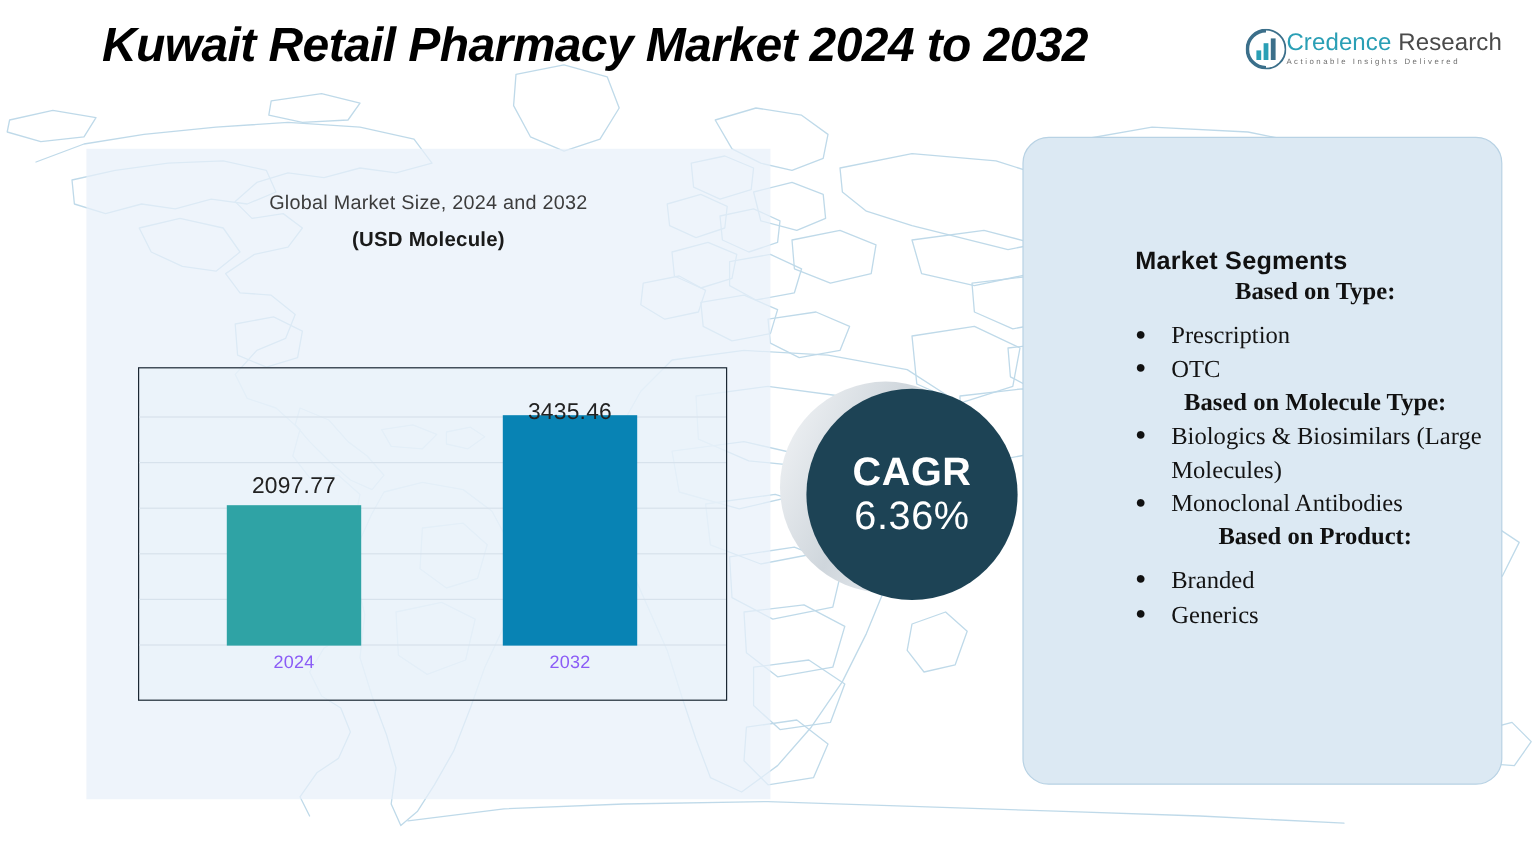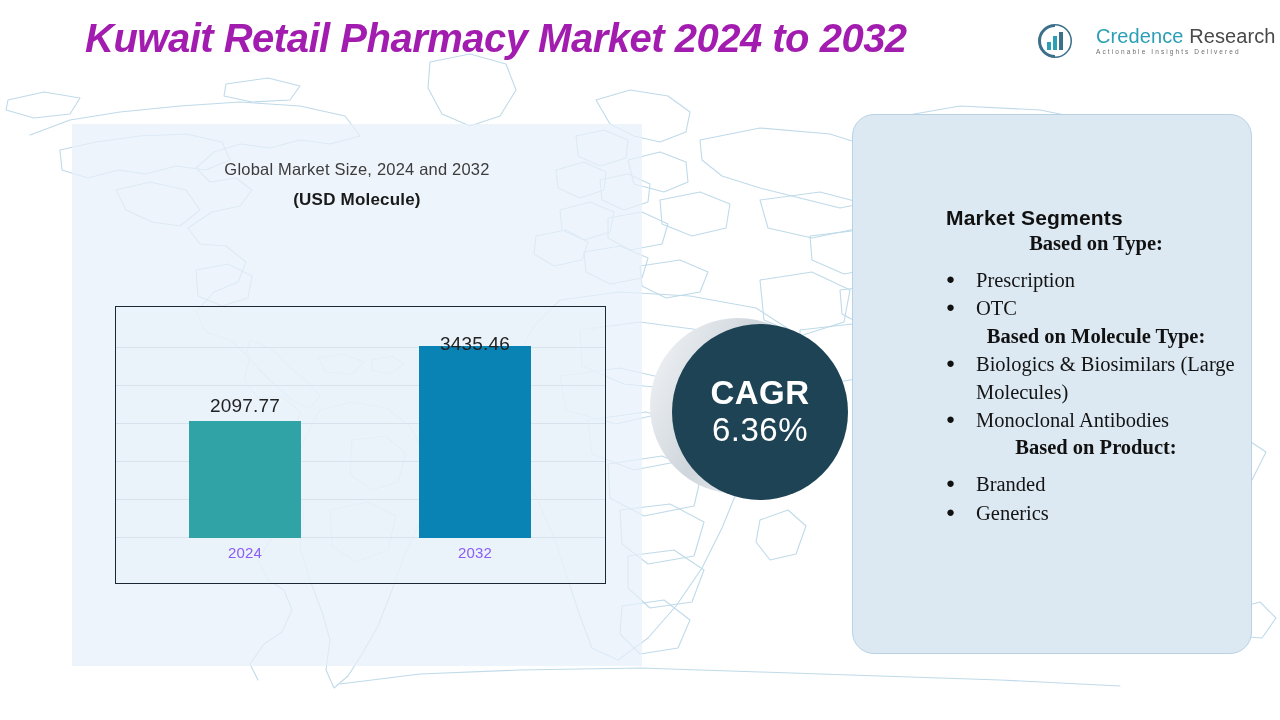--- a/index.html
+++ b/index.html
@@ -37,32 +37,32 @@
   #header-title {
     position: absolute;
     left: 85px;
     top: 16px;
     z-index: 5;
     font-family: "Liberation Sans", sans-serif;
     font-size: 40px;
     font-weight: bold;
     font-style: italic;
     letter-spacing: -0.5px;
-    color: #a21caf;
+    color: #000000;
     white-space: nowrap;
   }
 
   #logo {
     position: absolute;
     left: 1038px;
     top: 24px;
     z-index: 6;
     display: flex;
     align-items: center;
-    gap: 24px;
+    gap: 0;
   }
   #logo-mark { width: 34px; height: 34px; flex: 0 0 34px; }
   #logo-text { display: flex; flex-direction: column; line-height: 1; }
   #logo-words {
     font-family: "Liberation Sans", sans-serif;
     font-size: 20px;
     letter-spacing: 0.1px;
     white-space: nowrap;
   }
   .logo-credence { color: #2a9fb5; }

